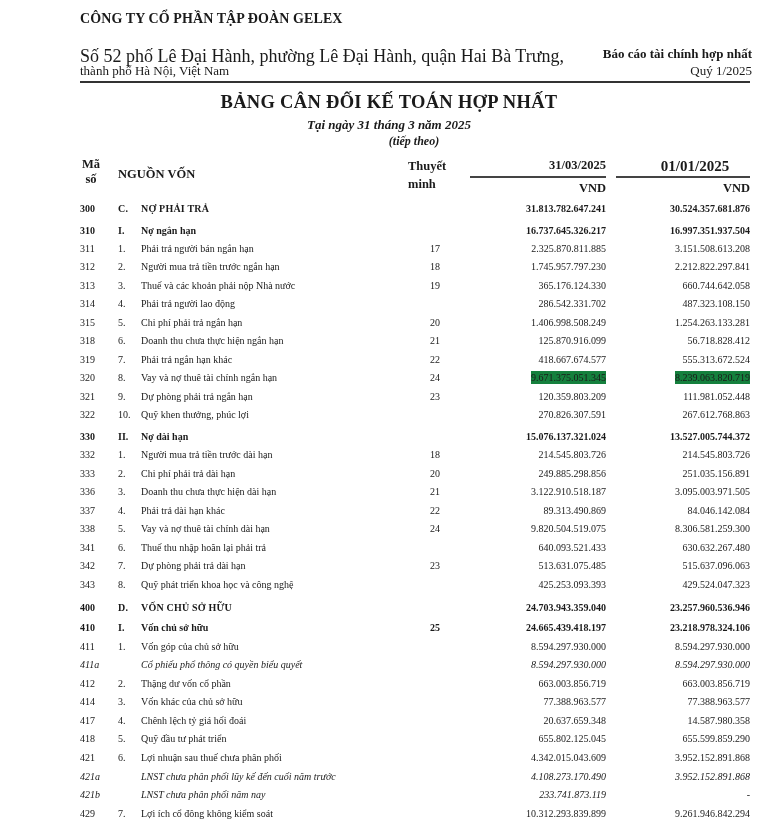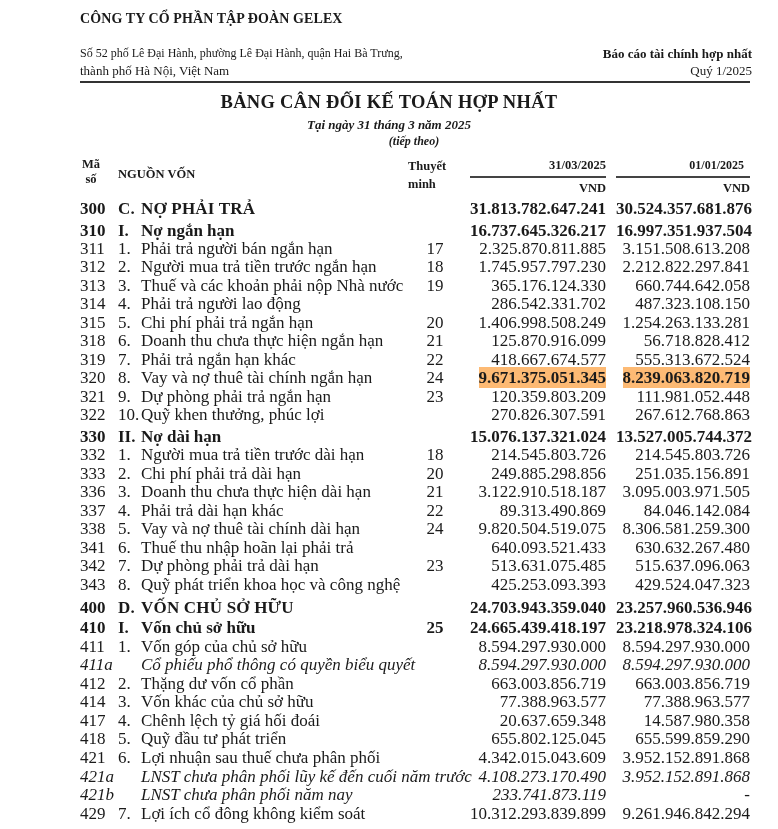--- a/index.html
+++ b/index.html
@@ -5,55 +5,55 @@
   html, body { margin: 0; padding: 0; background: #ffffff; }
   body {
     width: 778px; height: 829px; overflow: hidden; position: relative;
     font-family: "Liberation Serif", "DejaVu Serif", serif;
     color: #1a1a1a;
   }
   .page { position: absolute; left: 0; top: 0; width: 778px; height: 829px; }
 
   
   .company { position: absolute; left: 80px; top: 11px; font-weight: bold; font-size: 14px; letter-spacing: 0.1px; }
-  .addr1 { position: absolute; left: 80px; top: 46px; font-size: 12px; }
+  .addr1 { position: absolute; left: 80px; top: 46px; font-size: 18px; }
   .addr2 { position: absolute; left: 80px; top: 63px; font-size: 13px; }
   .rpt-title { position: absolute; right: 26px; top: 46px; font-weight: bold; font-size: 13px; text-align: left; }
   .rpt-period { position: absolute; right: 26px; top: 63px; font-size: 13px; text-align: right; }
   .hdr-rule { position: absolute; left: 80px; top: 81px; width: 670px; height: 1.5px; background: #333; }
 
   .doc-title { position: absolute; left: 0; width: 778px; top: 92px; text-align: center; font-weight: bold; font-size: 18.5px; letter-spacing: 0.3px; }
   .doc-sub { position: absolute; left: 0; width: 778px; top: 117px; text-align: center; font-style: italic; font-weight: bold; font-size: 13px; }
   .doc-cont { position: absolute; left: 0; width: 778px; top: 134px; text-align: center; font-style: italic; font-weight: bold; font-size: 12px; padding-left: 25px; }
 
   
   .col-ma { position: absolute; left: 80px; top: 157px; width: 22px; text-align: center; font-weight: bold; font-size: 12.5px; line-height: 15px; }
   .col-nguon { position: absolute; left: 118px; top: 167px; font-weight: bold; font-size: 12.5px; }
   .col-tm { position: absolute; left: 408px; top: 157px; width: 52px; text-align: left; font-weight: bold; font-size: 12.5px; line-height: 18px; }
   .col-d1 { position: absolute; left: 470px; width: 136px; top: 158px; text-align: right; font-weight: bold; font-size: 12.5px; }
-  .col-d2 { position: absolute; left: 610px; width: 134px; top: 158px; text-align: right; font-weight: bold; font-size: 12px; }
+  .col-d2 { position: absolute; left: 628px; width: 134px; top: 158px; text-align: center; font-weight: bold; font-size: 15px; }
   .col-rule1 { position: absolute; left: 470px; top: 176px; width: 136px; height: 1.5px; background: #444; }
   .col-rule2 { position: absolute; left: 616px; top: 176px; width: 134px; height: 1.5px; background: #444; }
   .col-v1 { position: absolute; left: 470px; width: 136px; top: 181px; text-align: right; font-weight: bold; font-size: 12.5px; }
   .col-v2 { position: absolute; left: 616px; width: 134px; top: 181px; text-align: right; font-weight: bold; font-size: 12.5px; }
 
   
   .rows { position: absolute; left: 0; top: 0; width: 778px; }
-  .row { position: absolute; left: 0; width: 660px; height: 18px; font-size: 17px; line-height: 18px; }
+  .row { position: absolute; left: 0; width: 660px; height: 18px; font-size: 10px; line-height: 18px; }
   .row .code { position: absolute; left: 80px; width: 28px; text-align: left; }
   .row .num  { position: absolute; left: 118px; width: 24px; }
   .row .label { position: absolute; left: 141px; white-space: nowrap; }
   .row .note { position: absolute; left: 420px; width: 30px; text-align: center; }
   .row .v1 { position: absolute; left: 470px; width: 136px; text-align: right; }
   .row .v2 { position: absolute; left: 616px; width: 134px; text-align: right; }
   .row.bold { font-weight: bold; }
   .row.section .label, .row.section .num { letter-spacing: 0.2px; }
   .row.italic .code, .row.italic .label, .row.italic .v1, .row.italic .v2 { font-style: italic; }
   .row.italic .code { left: 80px; }
-  .hl { background: #fdba74; font-weight: bold; }
+  .hl { background: #15803d; }
   .row .v1 span, .row .v2 span { padding: 1px 0; }
 </style>
 </head>
 <body>
 
 <div class="page">
   <div class="company">CÔNG TY CỔ PHẦN TẬP ĐOÀN GELEX</div>
   <div class="addr1">Số 52 phố Lê Đại Hành, phường Lê Đại Hành, quận Hai Bà Trưng,</div>
   <div class="addr2">thành phố Hà Nội, Việt Nam</div>
   <div class="rpt-title">Báo cáo tài chính hợp nhất</div>

